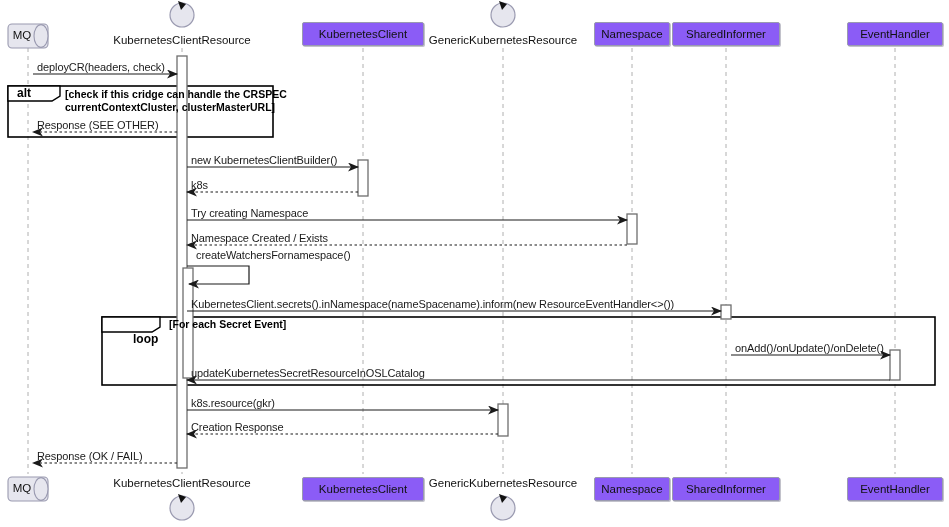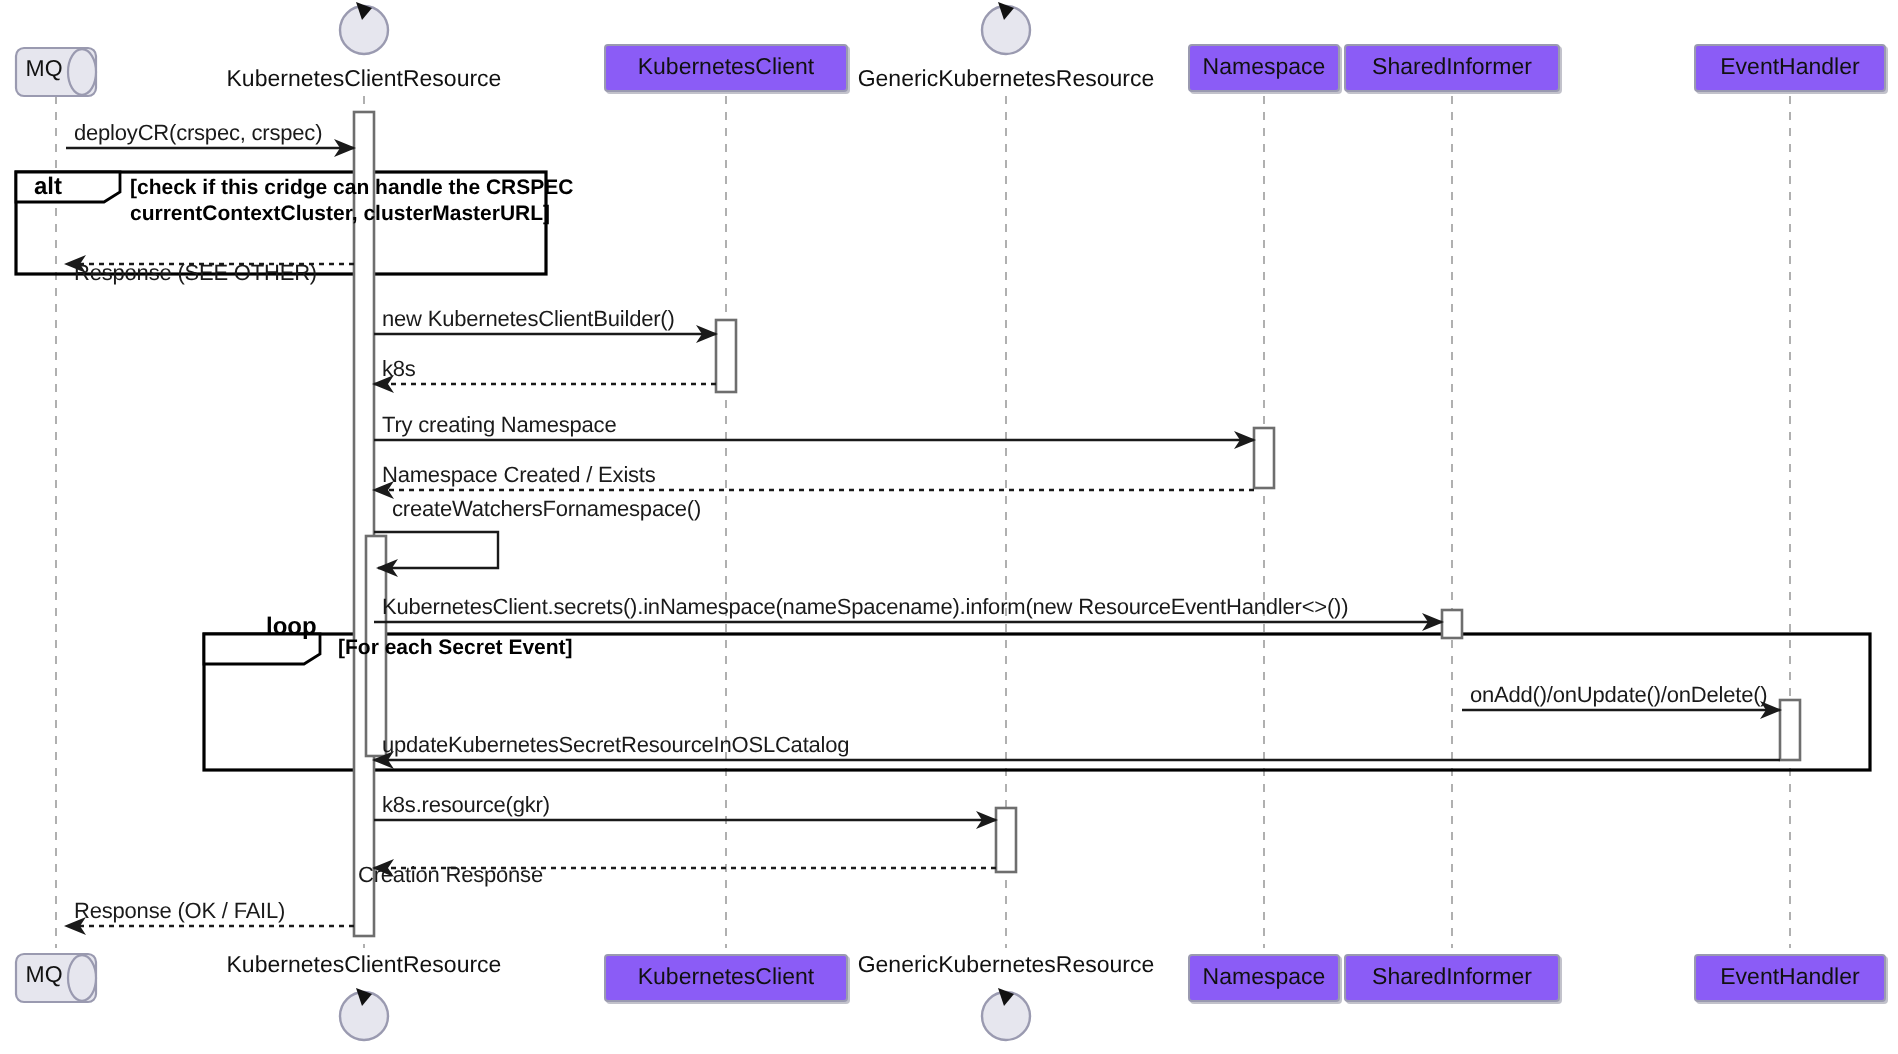--- a/index.html
+++ b/index.html
@@ -177,29 +177,29 @@
       <div class="part-label" style="left: 393px; top: 477px; width: 220px;">GenericKubernetesResource</div>
       <div class="part-box" style="left: 594.3px; top: 22px; width: 75.4px; height: 24px;">Namespace</div>
       <div class="part-box" style="left: 594.3px; top: 477px; width: 75.4px; height: 24px;">Namespace</div>
       <div class="part-box" style="left: 671.8px; top: 22px; width: 108.4px; height: 24px;">SharedInformer</div>
       <div class="part-box" style="left: 671.8px; top: 477px; width: 108.4px; height: 24px;">SharedInformer</div>
       <div class="part-box" style="left: 847.4px; top: 22px; width: 95.2px; height: 24px;">EventHandler</div>
       <div class="part-box" style="left: 847.4px; top: 477px; width: 95.2px; height: 24px;">EventHandler</div>
       <div class="frag-tab" style="left: 17px; top: 87px;">alt</div>
       <div class="frag-guard" style="left: 65px; top: 88px; width: 207px; text-align: center;">[check if this cridge can handle the CRSPEC
 currentContextCluster, clusterMasterURL]</div>
-      <div class="frag-tab" style="left: 111px; top: 307px; padding-left: 22px;">loop</div>
+      <div class="frag-tab" style="left: 111px; top: 333px; padding-left: 22px;">loop</div>
       <div class="frag-guard" style="left: 169px; top: 318px;">[For each Secret Event]</div>
-      <div class="msg-label" style="left: 37px; top: 61px;">deployCR(crspec, crspec)</div>
-      <div class="msg-label" style="left: 37px; top: 131px;">Response (SEE OTHER)</div>
+      <div class="msg-label" style="left: 37px; top: 61px;">deployCR(headers, check)</div>
+      <div class="msg-label" style="left: 37px; top: 119px;">Response (SEE OTHER)</div>
       <div class="msg-label" style="left: 191px; top: 154px;">new KubernetesClientBuilder()</div>
       <div class="msg-label" style="left: 191px; top: 179px;">k8s</div>
       <div class="msg-label" style="left: 191px; top: 207px;">Try creating Namespace</div>
       <div class="msg-label" style="left: 191px; top: 232px;">Namespace Created / Exists</div>
       <div class="msg-label" style="left: 196px; top: 249px;">createWatchersFornamespace()</div>
       <div class="msg-label" style="left: 191px; top: 298px;">KubernetesClient.secrets().inNamespace(nameSpacename).inform(new ResourceEventHandler&lt;&gt;())</div>
       <div class="msg-label" style="left: 735px; top: 342px;">onAdd()/onUpdate()/onDelete()</div>
       <div class="msg-label" style="left: 191px; top: 367px;">updateKubernetesSecretResourceInOSLCatalog</div>
       <div class="msg-label" style="left: 191px; top: 397px;">k8s.resource(gkr)</div>
-      <div class="msg-label" style="left: 179px; top: 421px; margin-top: 11px;">Creation Response</div>
+      <div class="msg-label" style="left: 191px; top: 421px;">Creation Response</div>
       <div class="msg-label" style="left: 37px; top: 450px;">Response (OK / FAIL)</div>
     </div>
 </div>
 
 </body></html>

